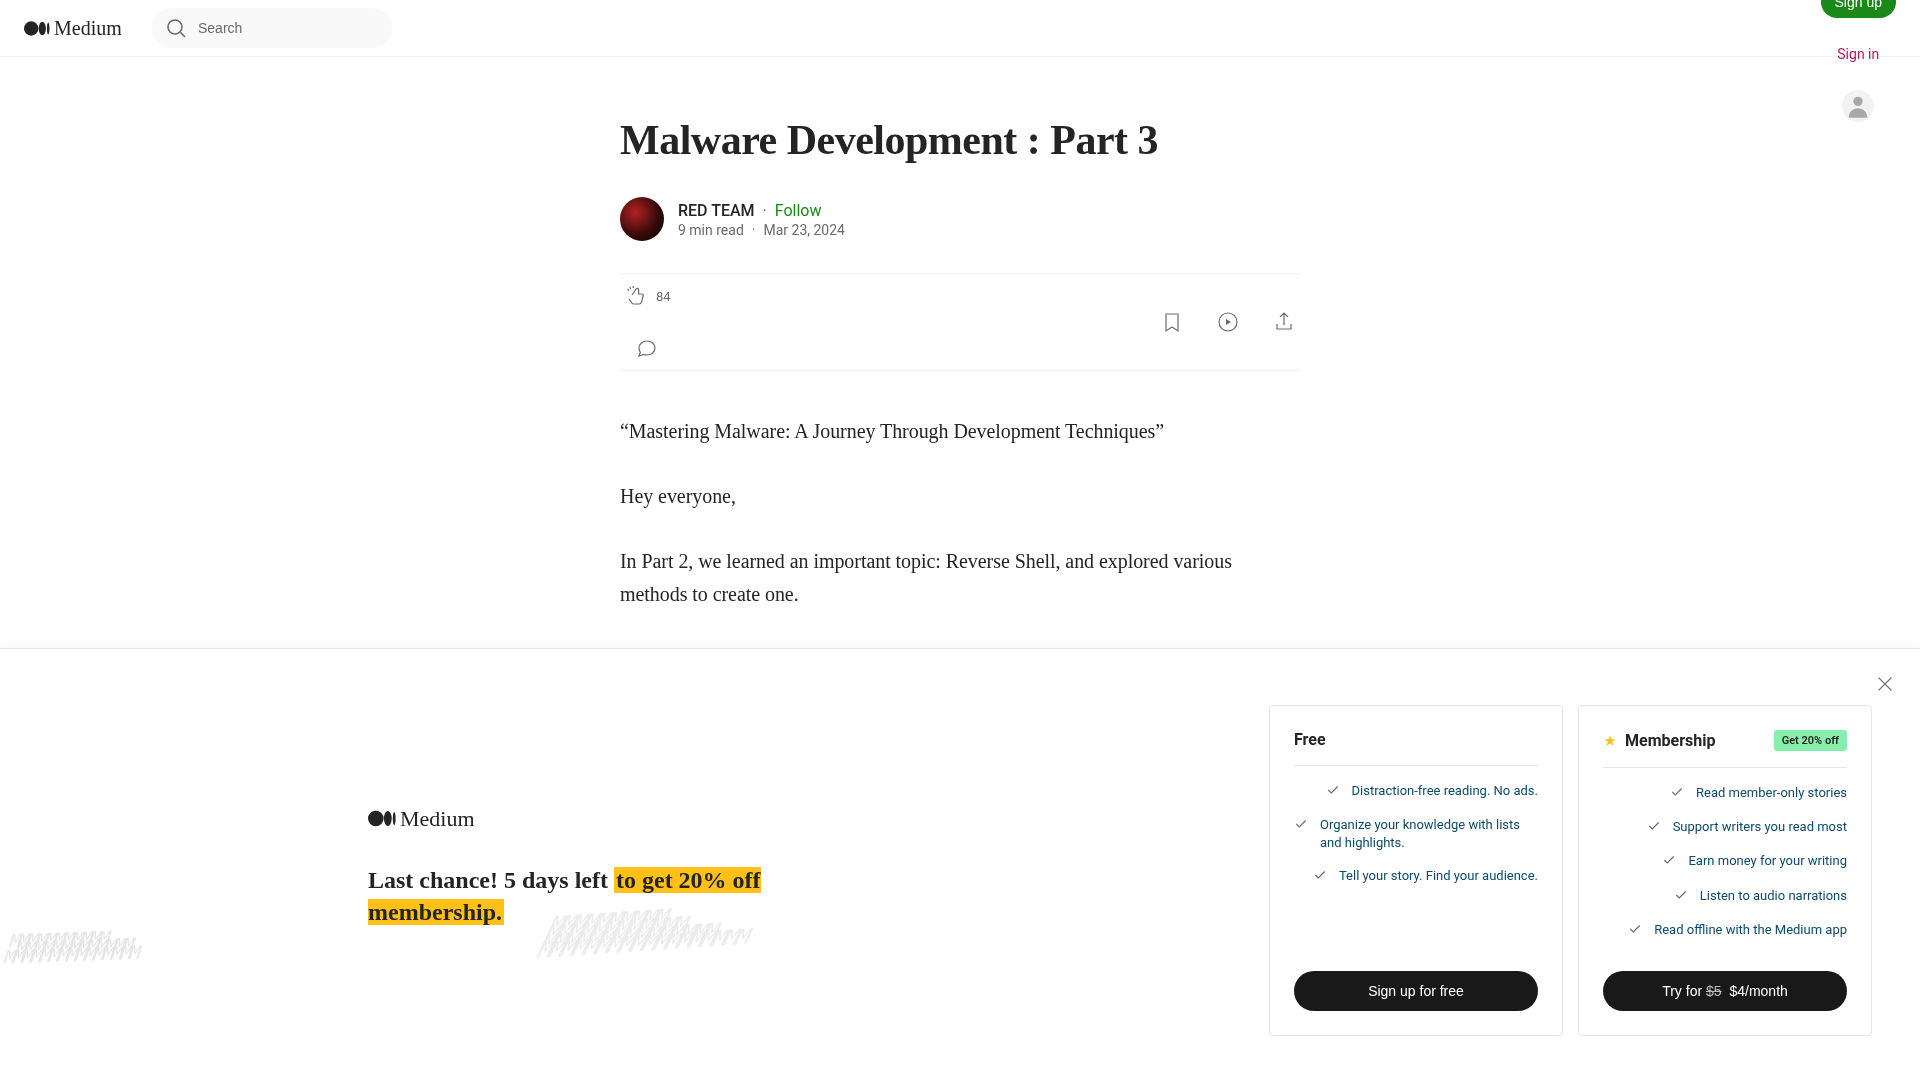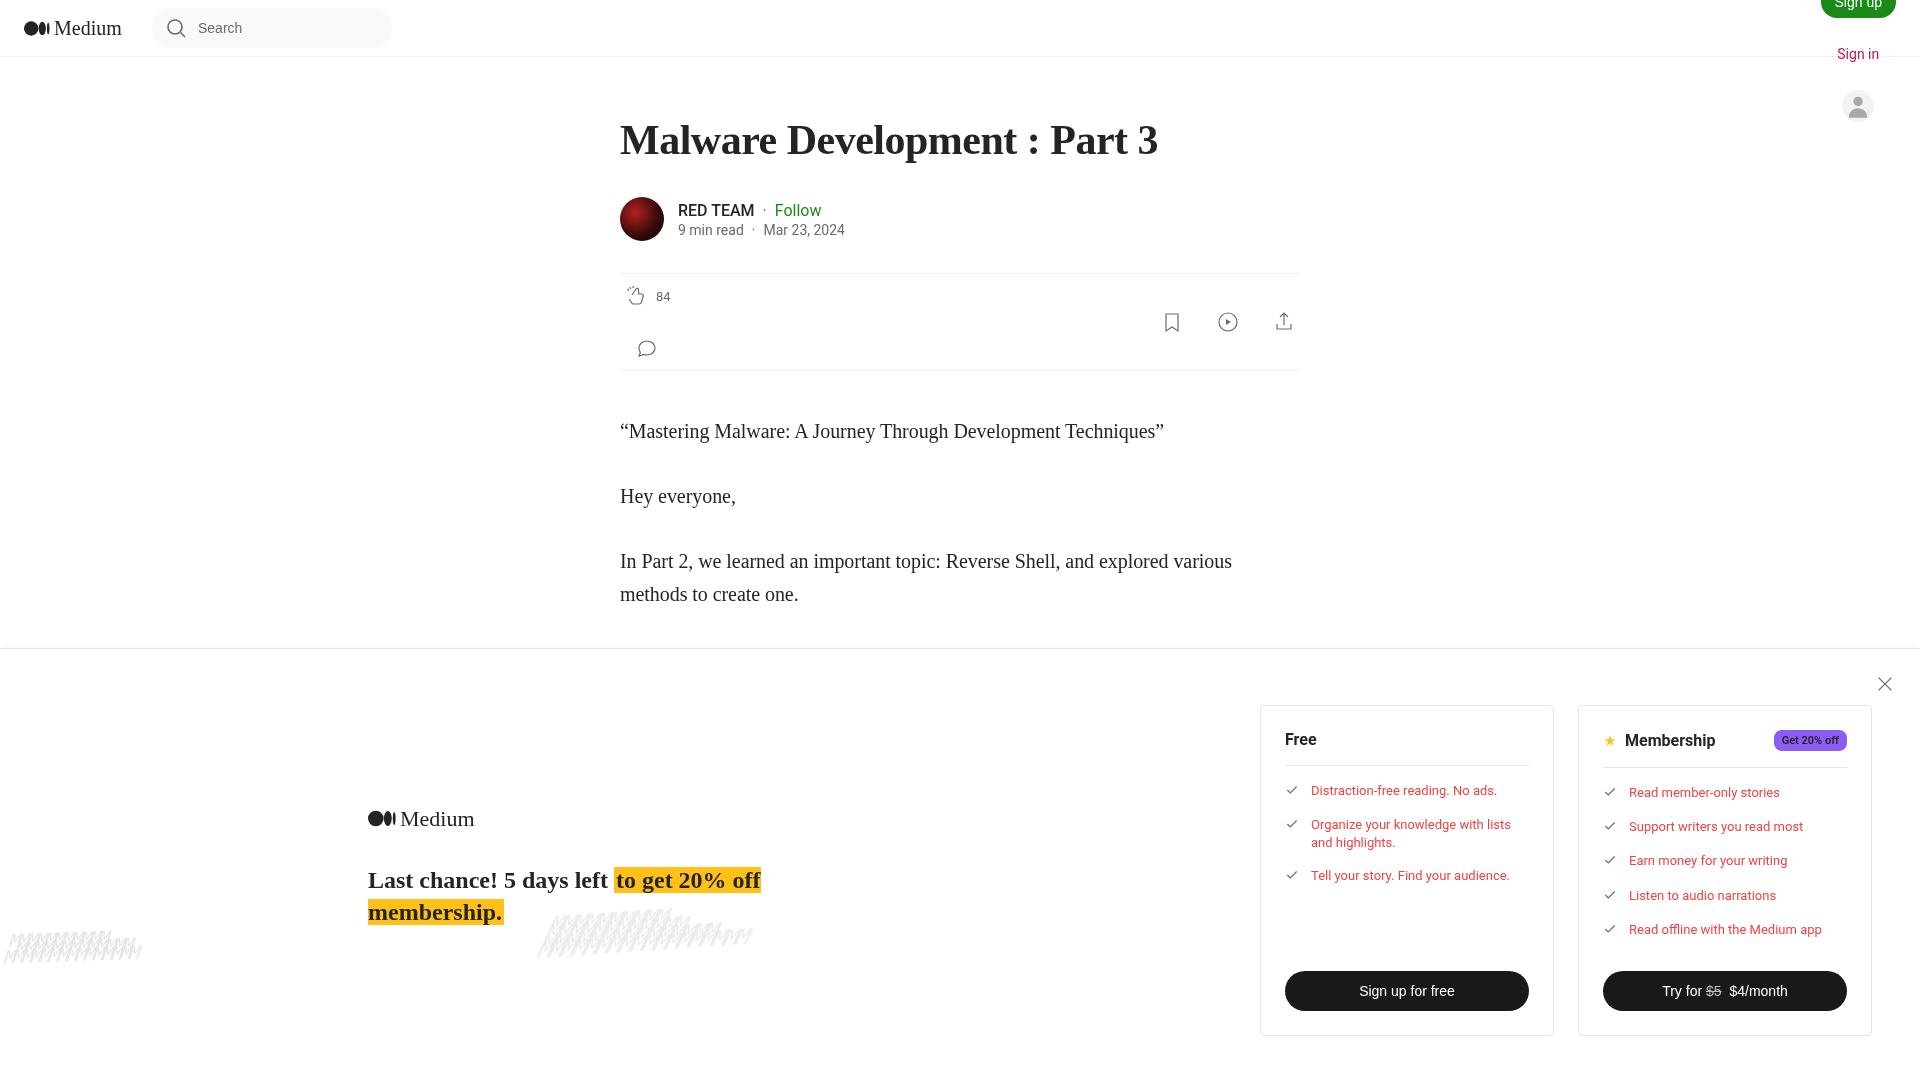--- a/index.html
+++ b/index.html
@@ -279,21 +279,21 @@
     letter-spacing: -2px;
     line-height: 0.4;
     white-space: pre;
     pointer-events: none;
     user-select: none;
     transform: skewX(-28deg) rotate(-4deg);
   }
 
   .plan-cards {
     display: flex;
-    gap: 24px;
+    gap: 15px;
     flex: none;
   }
   .plan-card {
     width: 294px;
     border: 1px solid #e5e5e5;
     border-radius: 4px;
     padding: 24px 24px 24px;
     display: flex;
     flex-direction: column;
   }
@@ -311,41 +311,42 @@
     color: #242424;
     display: flex;
     align-items: center;
     gap: 8px;
   }
   .plan-title .star {
     color: #ffc017;
     display: inline-flex;
   }
   .plan-badge {
-    background: #8b5cf6;
+    background: #86efac;
     color: #242424;
     font-size: 11px;
     font-weight: 600;
     padding: 4px 8px;
-    border-radius: 8px;
+    border-radius: 3px;
   }
   .plan-features {
     list-style: none;
     display: flex;
     flex-direction: column;
     gap: 14px;
     margin-bottom: 30px;
     flex: 1;
   }
   .plan-features li {
     display: flex;
     gap: 12px;
     font-size: 13px;
-    color: #ef4444;
+    color: #0c4a6e;
     line-height: 1.4;
+    justify-content: flex-end;
   }
   .plan-features .chk {
     color: #6b6b6b;
     flex: none;
     margin-top: 1px;
   }
   .plan-cta {
     background: #191919;
     color: #fff;
     border: none;

